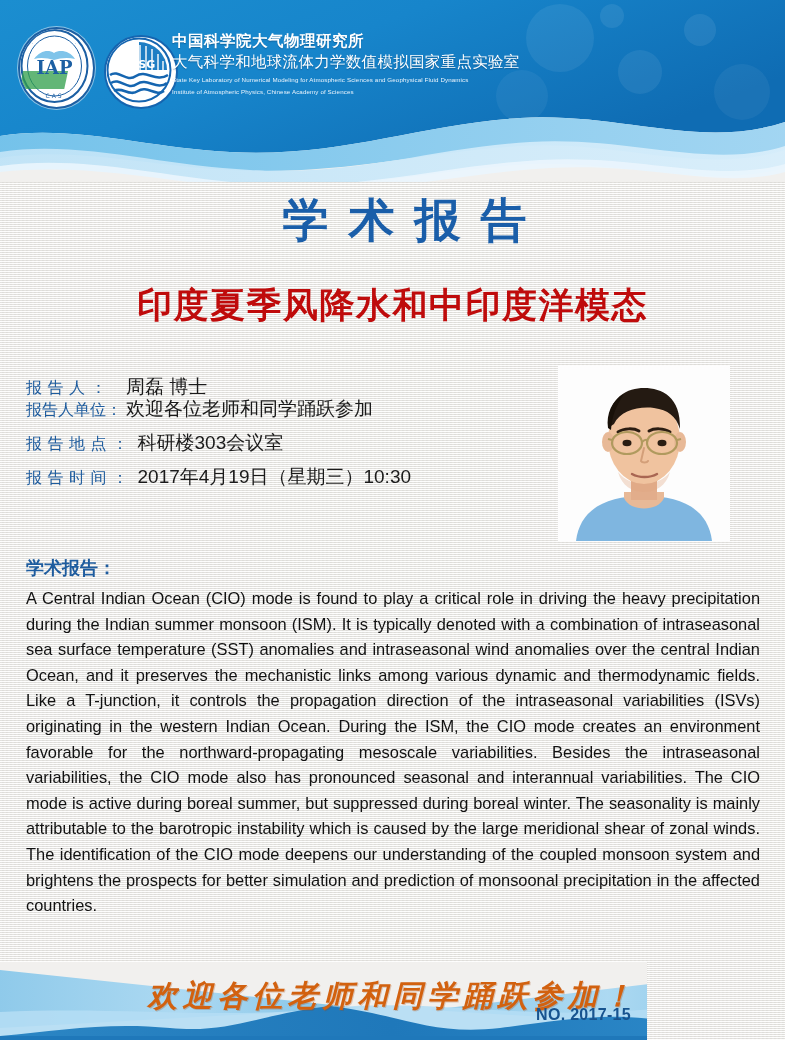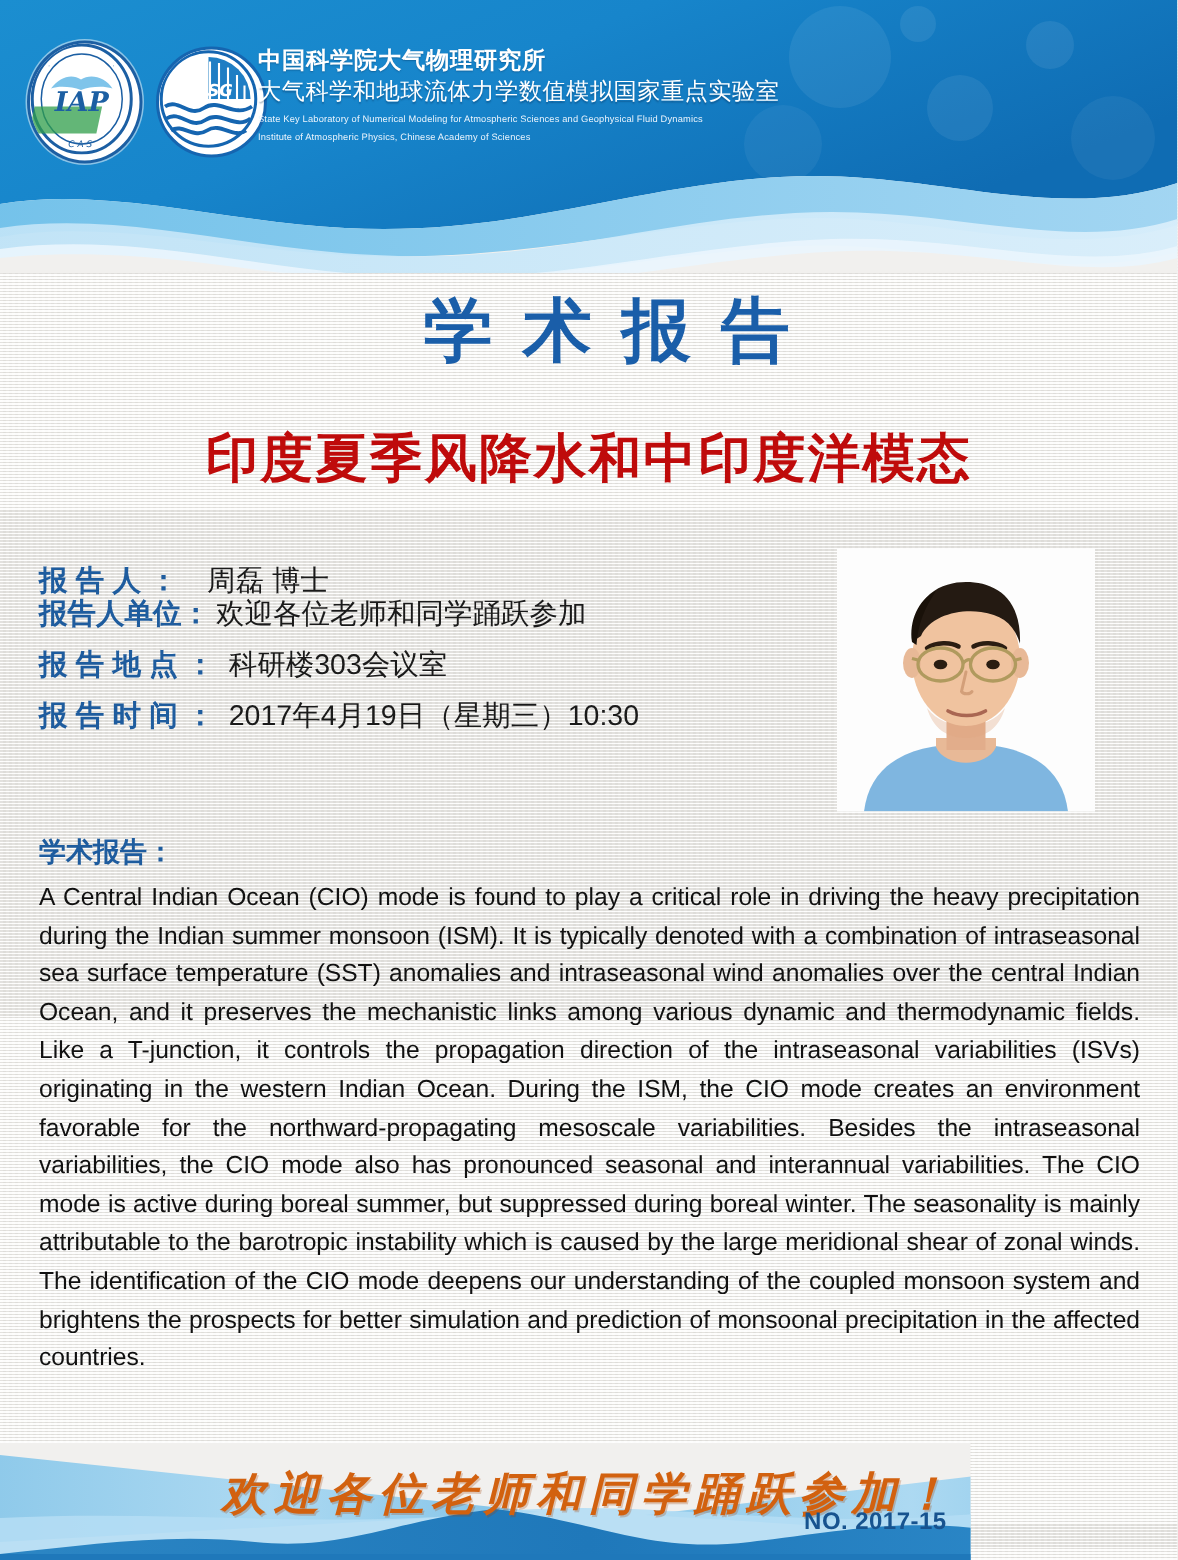--- a/index.html
+++ b/index.html
@@ -20,21 +20,21 @@
     overflow:hidden;
   }
 
   
   .header{
     position:absolute;top:0;left:0;width:785px;height:182px;overflow:hidden;
   }
   .header-svg{position:absolute;top:0;left:0;}
   .logos{
     position:absolute;left:18px;top:27px;
-    display:flex;align-items:center;gap:9px;z-index:4;font-style:italic;
+    display:flex;align-items:flex-end;gap:9px;z-index:4;
   }
   .logo-iap{
     width:73px;height:78px;border-radius:50%;
     background:#ffffff;
     border:2px solid #1c5fa3;
     position:relative;overflow:hidden;
     box-shadow:0 0 0 1px rgba(255,255,255,.5);
   }
   .logo-lasg{
     width:70px;height:70px;border-radius:50%;
@@ -73,21 +73,21 @@
   }
 
   
   .info{
     position:absolute;left:26px;top:362px;width:520px;
   }
   .info-row{
     display:flex;align-items:baseline;margin-bottom:8px;height:26px;
   }
   .info-label{
-    color:#1e5c9e;font-weight:bold;font-size:19px;white-space:nowrap;
+    color:#1e5c9e;font-weight:normal;font-size:16px;white-space:nowrap;
   }
   .lbl-sp{letter-spacing:5.5px;}
   .info-value{
     color:#1a1a1a;font-size:19px;margin-left:4px;white-space:nowrap;
   }
   .info-value.indent{margin-left:14px;margin-top:12px;}
 
   
   .photo-frame{
     position:absolute;left:558px;top:366px;width:172px;height:175px;

